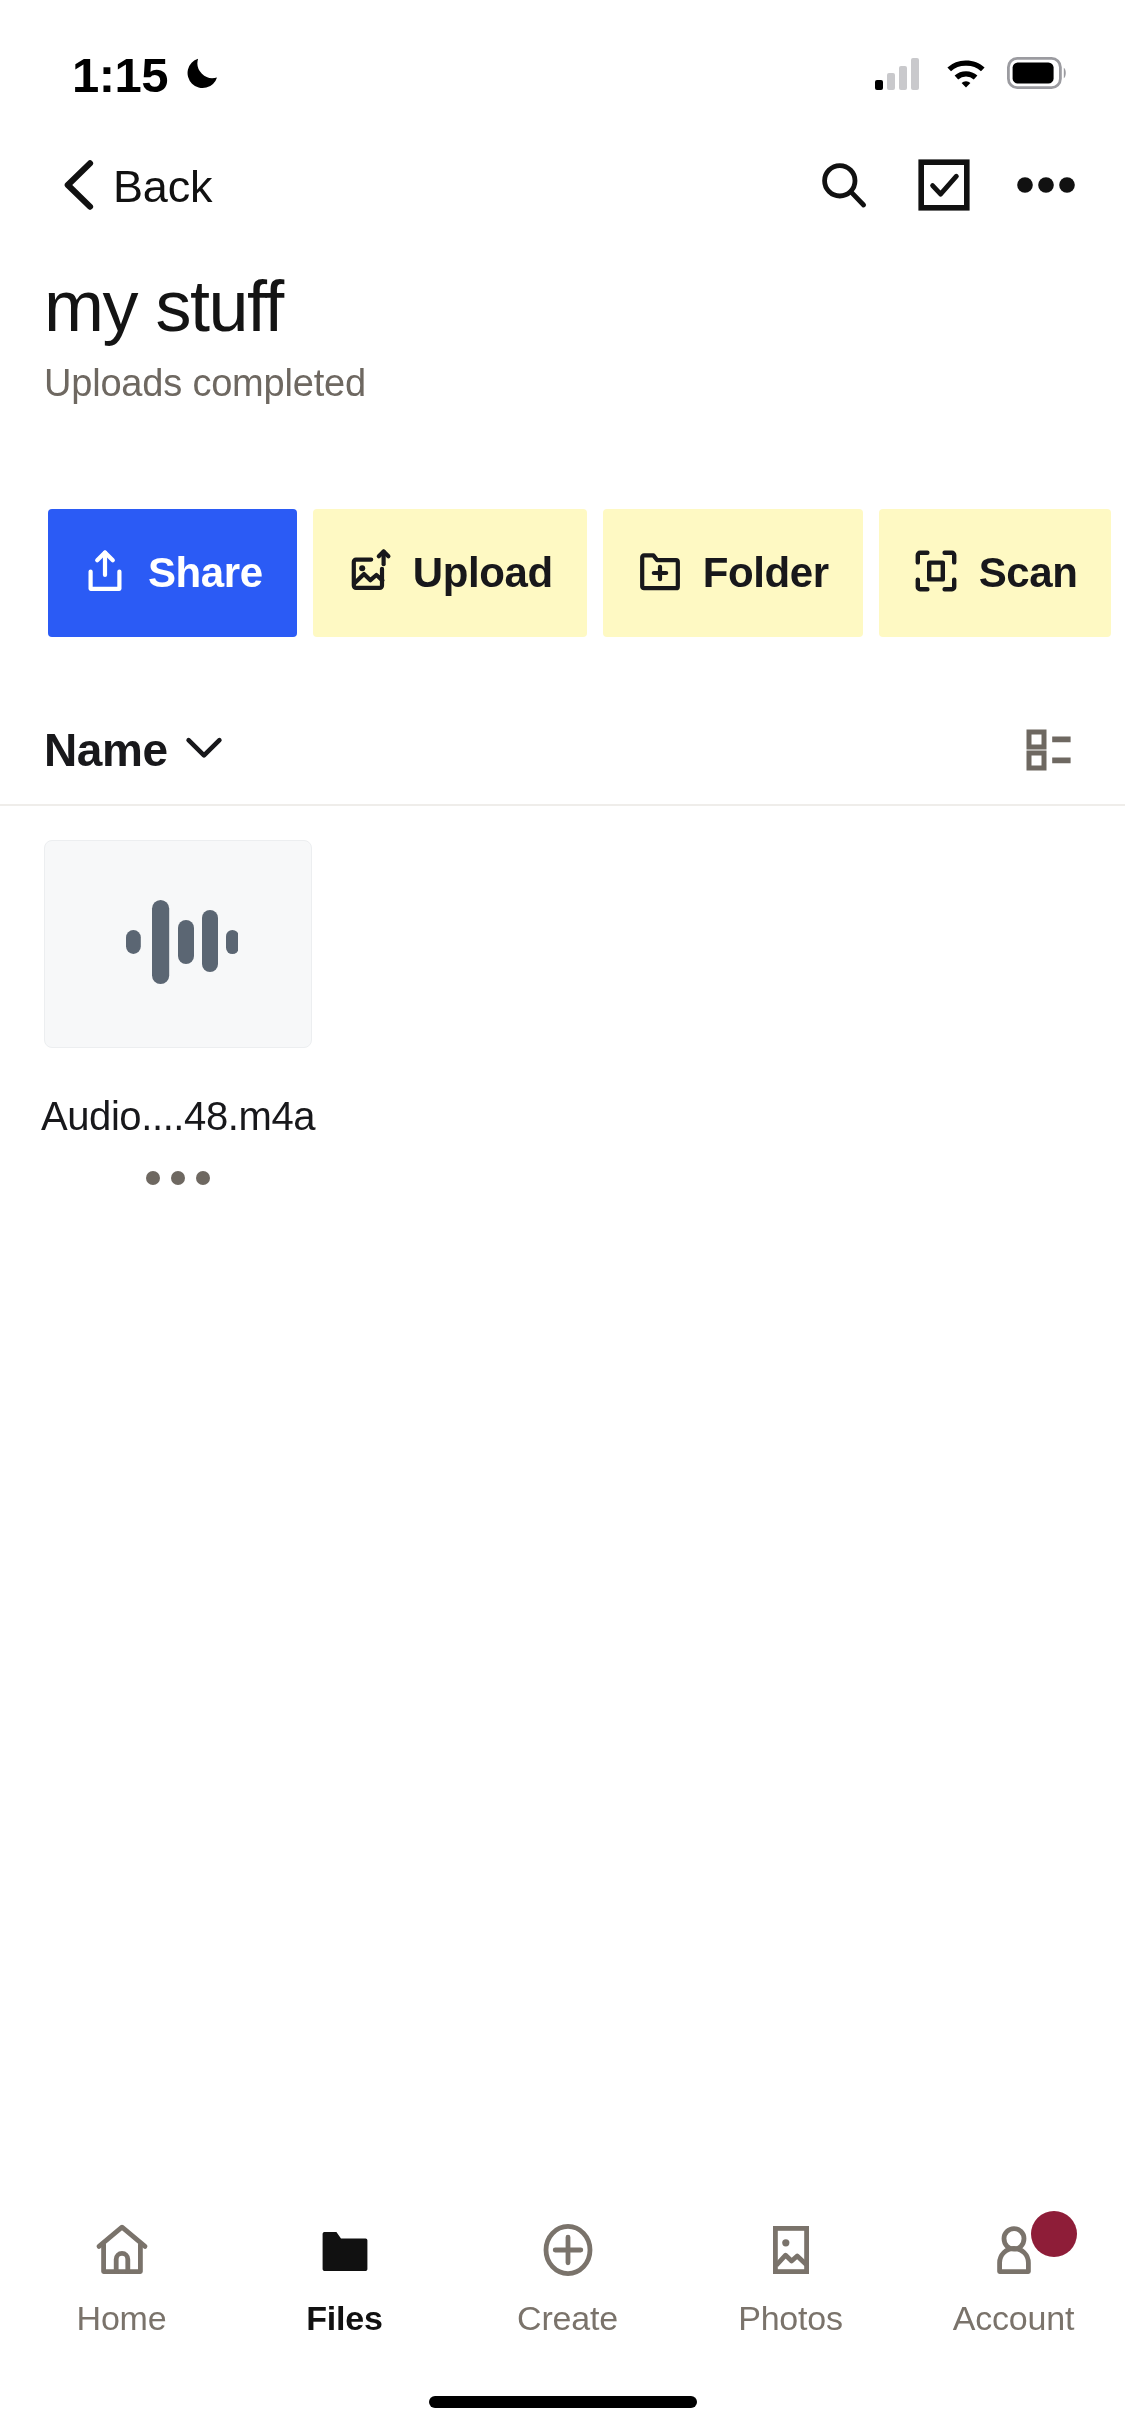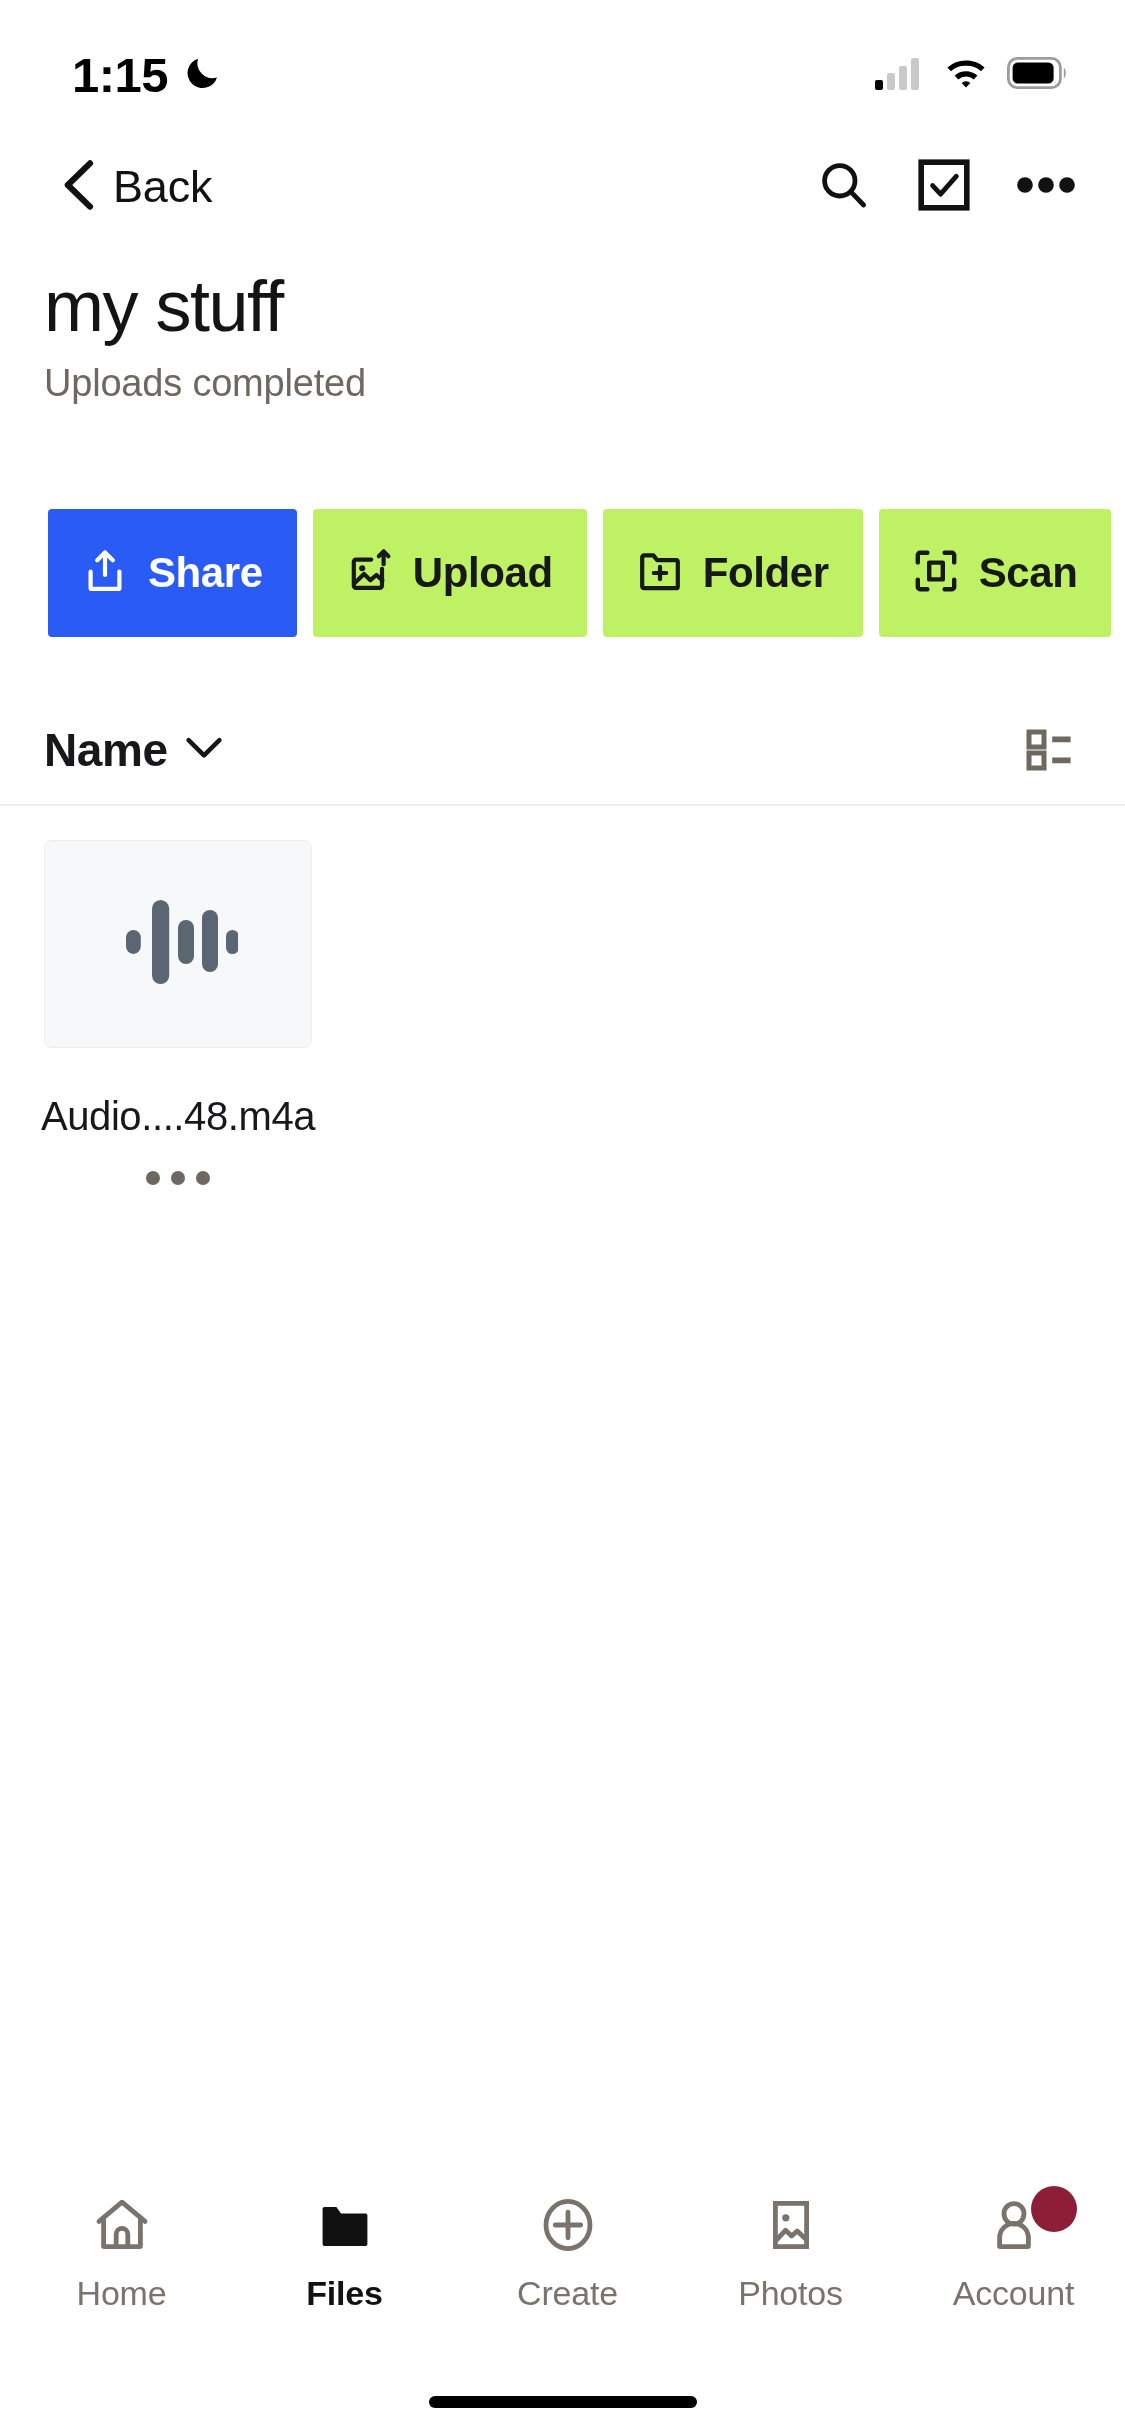--- a/index.html
+++ b/index.html
@@ -102,21 +102,21 @@
     width: 1125px;
     height: 128px;
     display: flex;
     gap: 16px;
     padding-left: 48px;
     overflow: hidden;
   }
   .action-btn {
     flex: 0 0 auto;
     height: 128px;
-    background: #bef264;
+    background: #fef9c3;
     border-radius: 4px;
     display: flex;
     align-items: center;
     justify-content: center;
     gap: 20px;
     padding: 0 34px;
     color: #18181B;
   }
   .action-btn.primary {
     background: #2B5BF5;
@@ -206,21 +206,21 @@
     color: #6E6861;
     letter-spacing: -0.3px;
   }
 
   
   .tabbar {
     position: absolute;
     bottom: 98px; left: 0; right: 0;
     height: 160px;
     display: flex;
-    align-items: flex-start;
+    align-items: flex-end;
     padding-top: 14px;
     margin-left: 10px;
   }
   .tab {
     flex: 1 1 0;
     display: flex;
     flex-direction: column;
     align-items: center;
     gap: 16px;
     position: relative;

